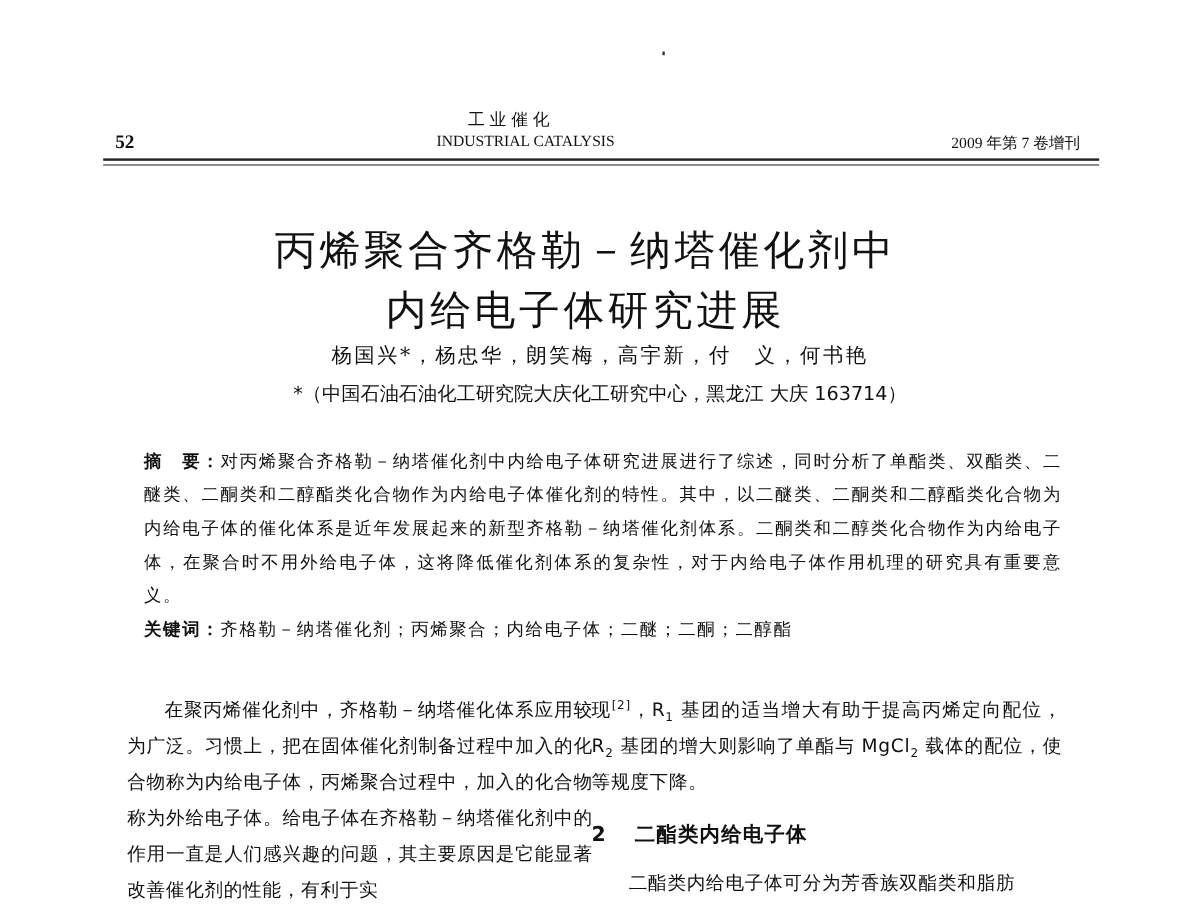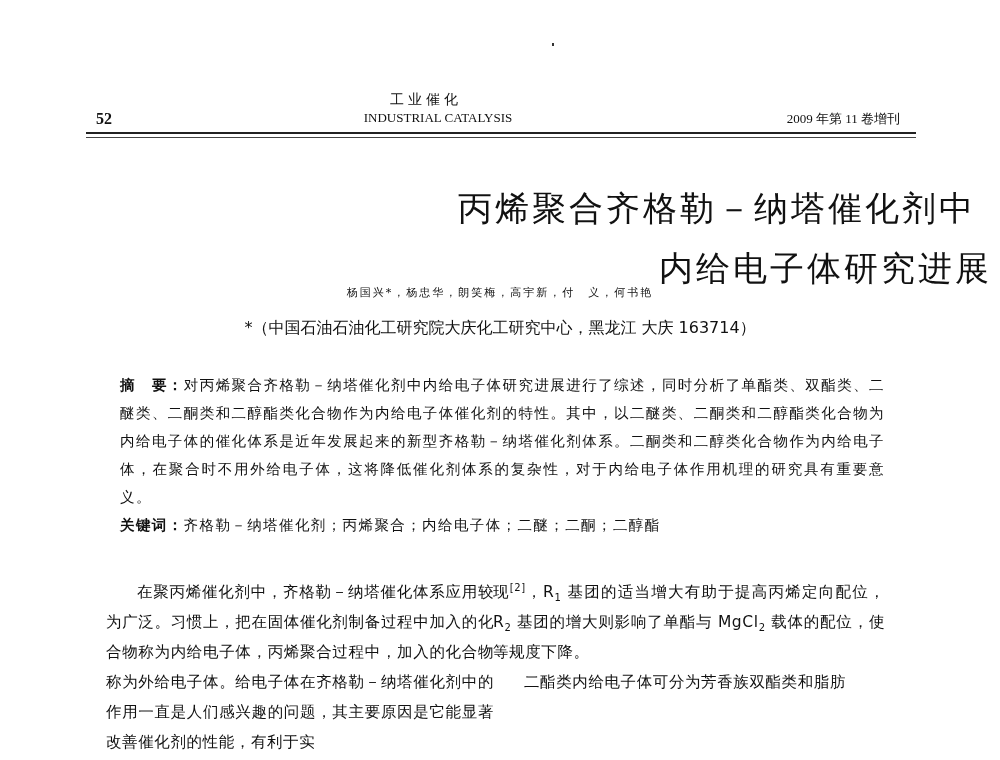--- a/index.html
+++ b/index.html
@@ -5,24 +5,24 @@
   html, body { margin:0; padding:0; background:#ffffff; }
   body { width:1000px; height:760px; position:relative; overflow:hidden; color:#111; font-family:"DejaVu Serif", serif; }
   .abs { position:absolute; }
   .dot { left:552px; top:43px; width:2px; height:3px; background:#333; }
   .pageno { left:96px; top:110px; font-size:16px; font-weight:bold; font-family:"Liberation Serif", serif; }
   .journal-cn { left:0; width:852px; top:91px; text-align:center; font-size:14px; letter-spacing:4px; }
   .journal-en { left:0; width:876px; top:110px; text-align:center; font-size:13px; font-family:"Liberation Serif", serif; }
   .issue { right:100px; top:110px; font-size:13px; font-family:"Liberation Serif", serif; }
   .rule1 { left:86px; width:830px; top:132px; height:2px; background:#222; }
   .rule2 { left:86px; width:830px; top:137px; height:1px; background:#444; }
-  .title { left:0; width:976px; text-align:right; font-family:"DejaVu Sans", sans-serif; font-size:34px; letter-spacing:3px; color:#111; }
+  .title { left:0; width:976px; text-align:center; font-family:"DejaVu Sans", sans-serif; font-size:34px; letter-spacing:3px; color:#111; }
   .t1 { top:186px; }
-  .t2 { top:246px;padding-left:16px; }
-  .authors { left:0; width:1000px; top:285px; text-align:center; font-size:11px; letter-spacing:2px; }
+  .t2 { top:236px; }
+  .authors { left:0; width:1000px; top:285px; text-align:center; font-size:17px; letter-spacing:2px; }
   .affil { left:0; width:1000px; top:318px; text-align:center; font-size:16px; font-family:"DejaVu Sans", sans-serif; }
   .abstract { left:120px; width:765px; top:371px; font-size:14.5px; line-height:28px; letter-spacing:1.4px; text-align:justify; }
   .abstract b { font-weight:bold; font-family:"DejaVu Sans", sans-serif; }
   .kw-label { font-weight:bold; font-family:"DejaVu Sans", sans-serif; }
   .col { font-family:"DejaVu Sans", sans-serif; font-size:15.5px; line-height:30px; letter-spacing:0.6px; text-align:justify; }
   .col-left { left:90px; width:388px; top:577px;margin-left:16px; }
   .col-right { left:493px; width:392px; top:577px; }
   .indent { text-indent:2em; }
   .section { font-weight:bold; font-size:17px; margin-top:14px; margin-bottom:10px; letter-spacing:1px; }
   .section .num { display:inline-block; width:36px; }
@@ -30,34 +30,35 @@
   sub { font-size:10px; vertical-align:sub; line-height:0; }
 </style>
 </head>
 <body>
 
 <div class="abs dot"></div>
 
 <div class="abs pageno">52</div>
 <div class="abs journal-cn">工业催化</div>
 <div class="abs journal-en">INDUSTRIAL CATALYSIS</div>
-<div class="abs issue">2009 年第 11 卷增刊</div>
+<div class="abs issue">2009 年第 7 卷增刊</div>
 <div class="abs rule1"></div>
 <div class="abs rule2"></div>
 
 <div class="abs title t1">丙烯聚合齐格勒－纳塔催化剂中</div>
 <div class="abs title t2">内给电子体研究进展</div>
 <div class="abs authors">杨国兴*，杨忠华，朗笑梅，高宇新，付　义，何书艳</div>
 <div class="abs affil">*（中国石油石油化工研究院大庆化工研究中心，黑龙江 大庆 163714）</div>
 
 <div class="abs abstract">
   <div><b>摘　要：</b><span>对丙烯聚合齐格勒－纳塔催化剂中内给电子体研究进展进行了综述，同时分析了单酯类、双酯类、二醚类、二酮类和二醇酯类化合物作为内给电子体催化剂的特性。其中，以二醚类、二酮类和二醇酯类化合物为内给电子体的催化体系是近年发展起来的新型齐格勒－纳塔催化剂体系。二酮类和二醇类化合物作为内给电子体，在聚合时不用外给电子体，这将降低催化剂体系的复杂性，对于内给电子体作用机理的研究具有重要意义。</span></div>
   <div><span class="kw-label">关键词：</span><span>齐格勒－纳塔催化剂；丙烯聚合；内给电子体；二醚；二酮；二醇酯</span></div>
 </div>
 
 <div class="abs col col-left">
   <div class="indent">在聚丙烯催化剂中，齐格勒－纳塔催化体系应用较为广泛。习惯上，把在固体催化剂制备过程中加入的化合物称为内给电子体，丙烯聚合过程中，加入的化合物称为外给电子体。给电子体在齐格勒－纳塔催化剂中的作用一直是人们感兴趣的问题，其主要原因是它能显著改善催化剂的性能，有利于实</div>
 </div>
 
 <div class="abs col col-right">
   <div><span>现</span><sup>[2]</sup><span>，R</span><sub>1</sub><span> 基团的适当增大有助于提高丙烯定向配位，R</span><sub>2</sub><span> 基团的增大则影响了单酯与 MgCl</span><sub>2</sub><span> 载体的配位，使等规度下降。</span></div>
+  <div class="section"><span class="num">2</span><span>二酯类内给电子体</span></div>
   <div class="indent">二酯类内给电子体可分为芳香族双酯类和脂肪</div>
 </div>
 
 </body></html>

